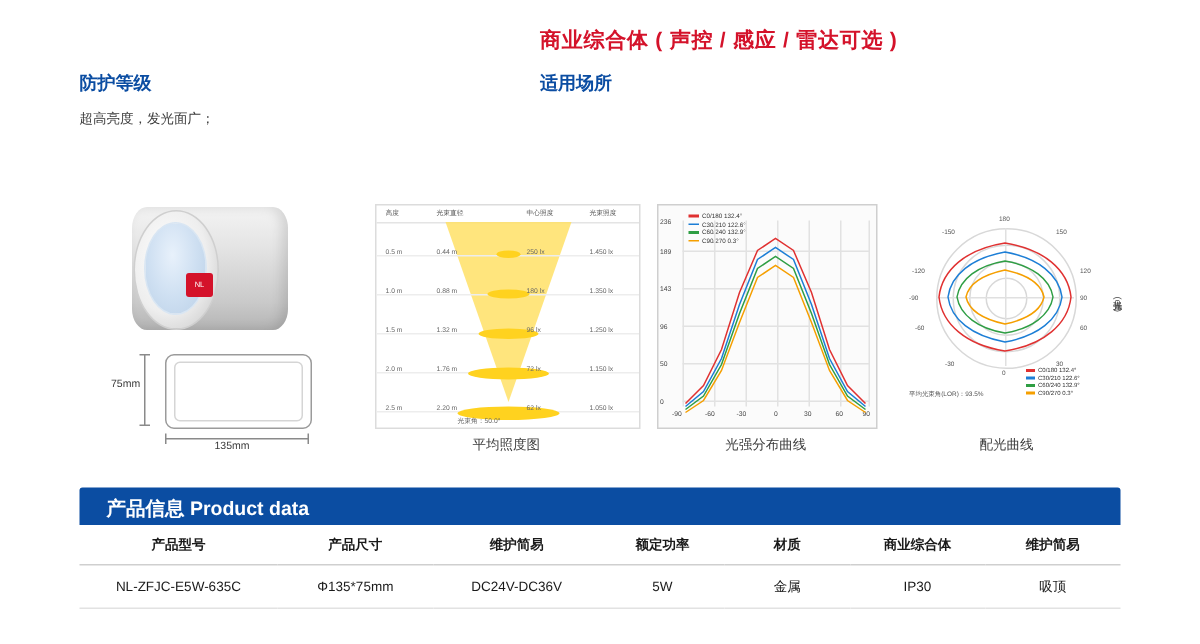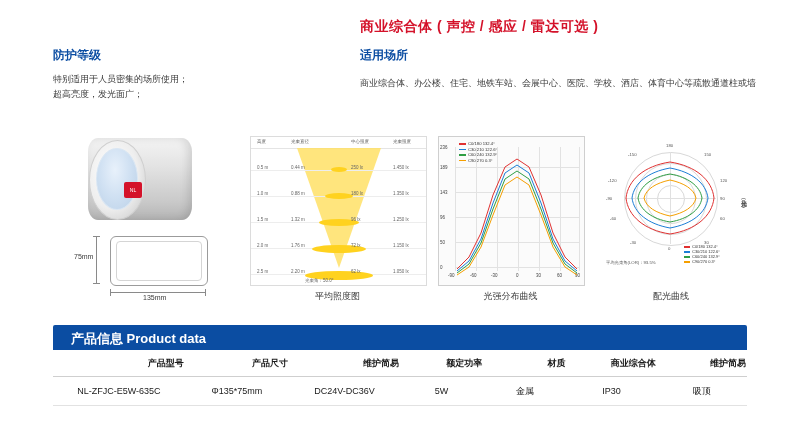--- a/index.html
+++ b/index.html
@@ -176,38 +176,36 @@
     border-collapse:collapse;font-size:9px;
   }
   .pd-table th{
     height:24px;font-weight:bold;color:#1a1a1a;
     border-bottom:1px solid #cfcfcf;background:#fff;
   }
   .pd-table td{
     height:26px;text-align:center;color:#1a1a1a;
     border-bottom:1px solid #e2e2e2;
   }
-  .pd-table th{text-align:right;}
+  .pd-table th{text-align:center;}
 </style>
 </head>
 <body>
 
 <div class="page">
 
   <div class="title-right">商业综合体 ( 声控 / 感应 / 雷达可选 )</div>
 
   <div class="sub-left">防护等级</div>
   <div class="sub-right">适用场所</div>
 
   <div class="feature-list">
-    <div>特别适用于人员密集的场所使用；</div>
     <div>超高亮度，发光面广；</div>
   </div>
 
-  <div class="scene-text">商业综合体、办公楼、住宅、地铁车站、会展中心、医院、学校、酒店、体育中心等疏散通道柱或墙</div>
 
   <div class="lamp-photo">
     <div class="lamp-body"></div>
     <div class="lamp-face"></div>
     <div class="lamp-lens"></div>
     <div class="lamp-badge">
       <span>NL</span>
     </div>
   </div>
 

